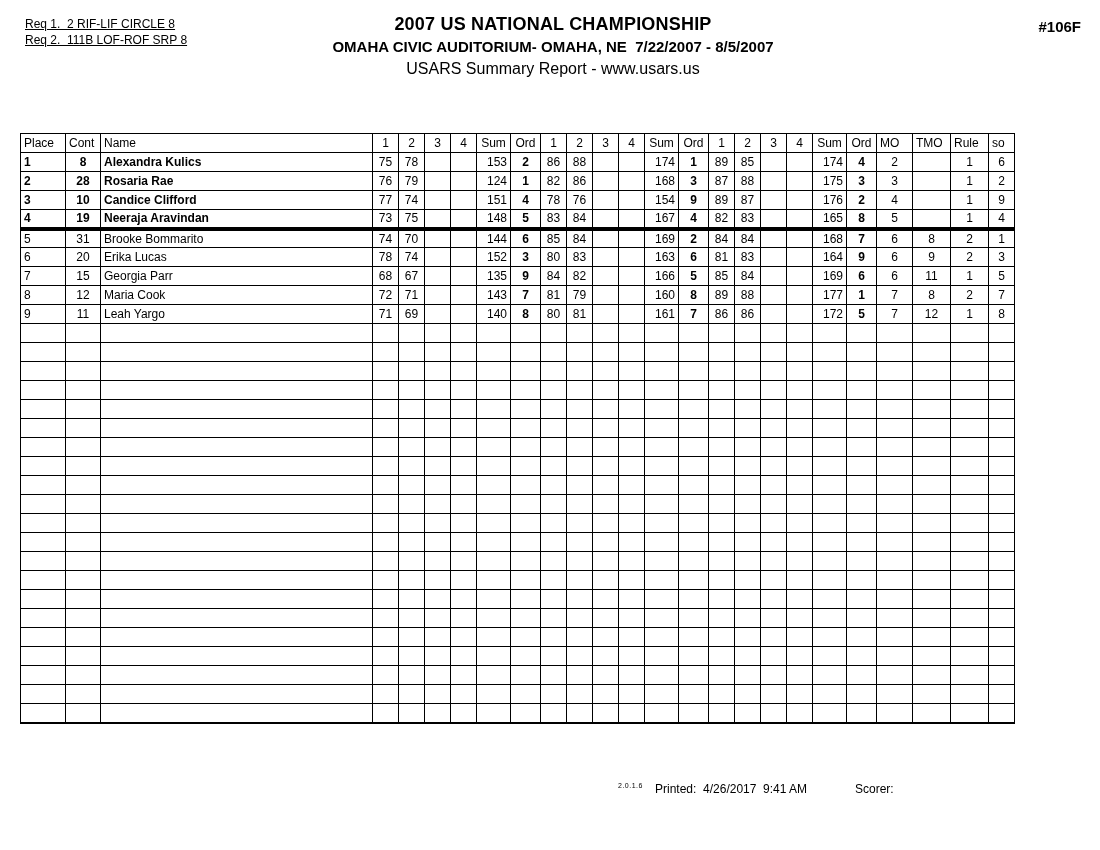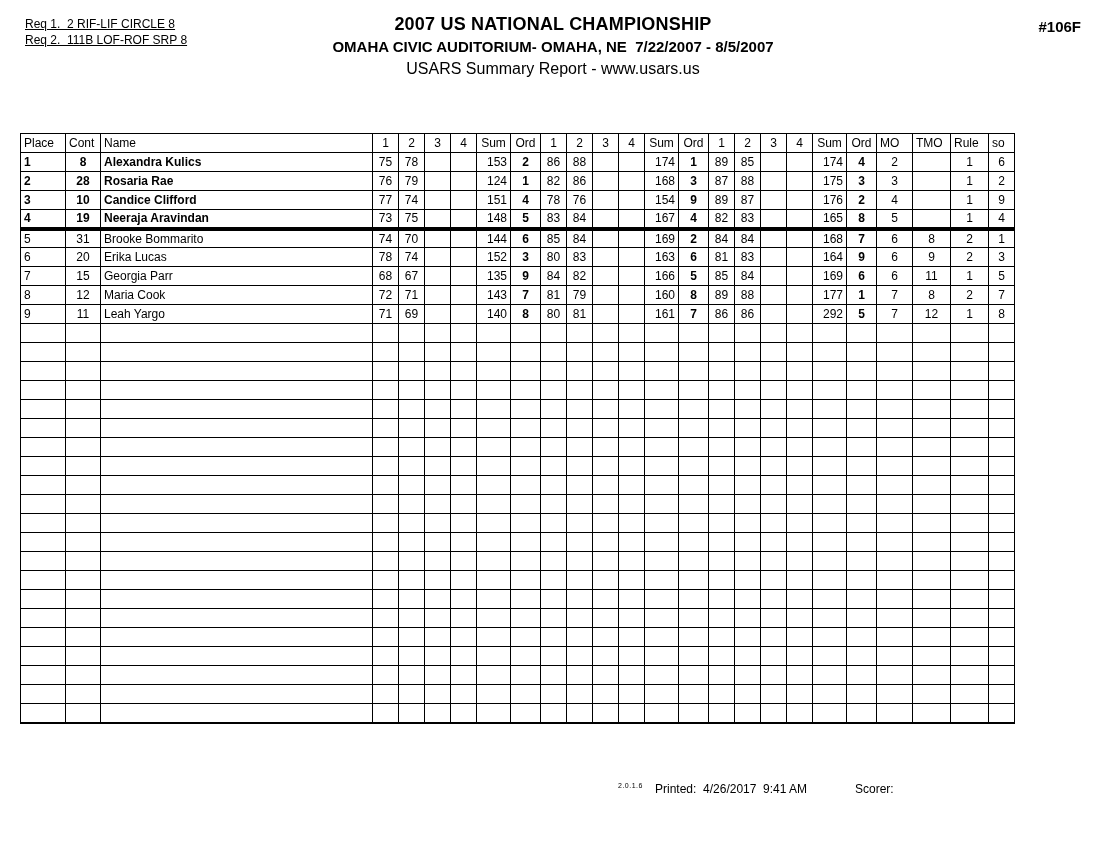--- a/index.html
+++ b/index.html
@@ -334,21 +334,21 @@
         <td class="c">80</td>
         <td class="c">81</td>
         <td class="c">&nbsp;</td>
         <td class="c">&nbsp;</td>
         <td class="r">161</td>
         <td class="c b thick">7</td>
         <td class="c">86</td>
         <td class="c">86</td>
         <td class="c">&nbsp;</td>
         <td class="c">&nbsp;</td>
-        <td class="r">292</td>
+        <td class="r">172</td>
         <td class="c b thick">5</td>
         <td class="c">7</td>
         <td class="c">12</td>
         <td class="c">1</td>
         <td class="c">8</td>
       </tr>
       <tr>
         <td class="l">&nbsp;</td>
         <td class="c">&nbsp;</td>
         <td class="l">&nbsp;</td>

